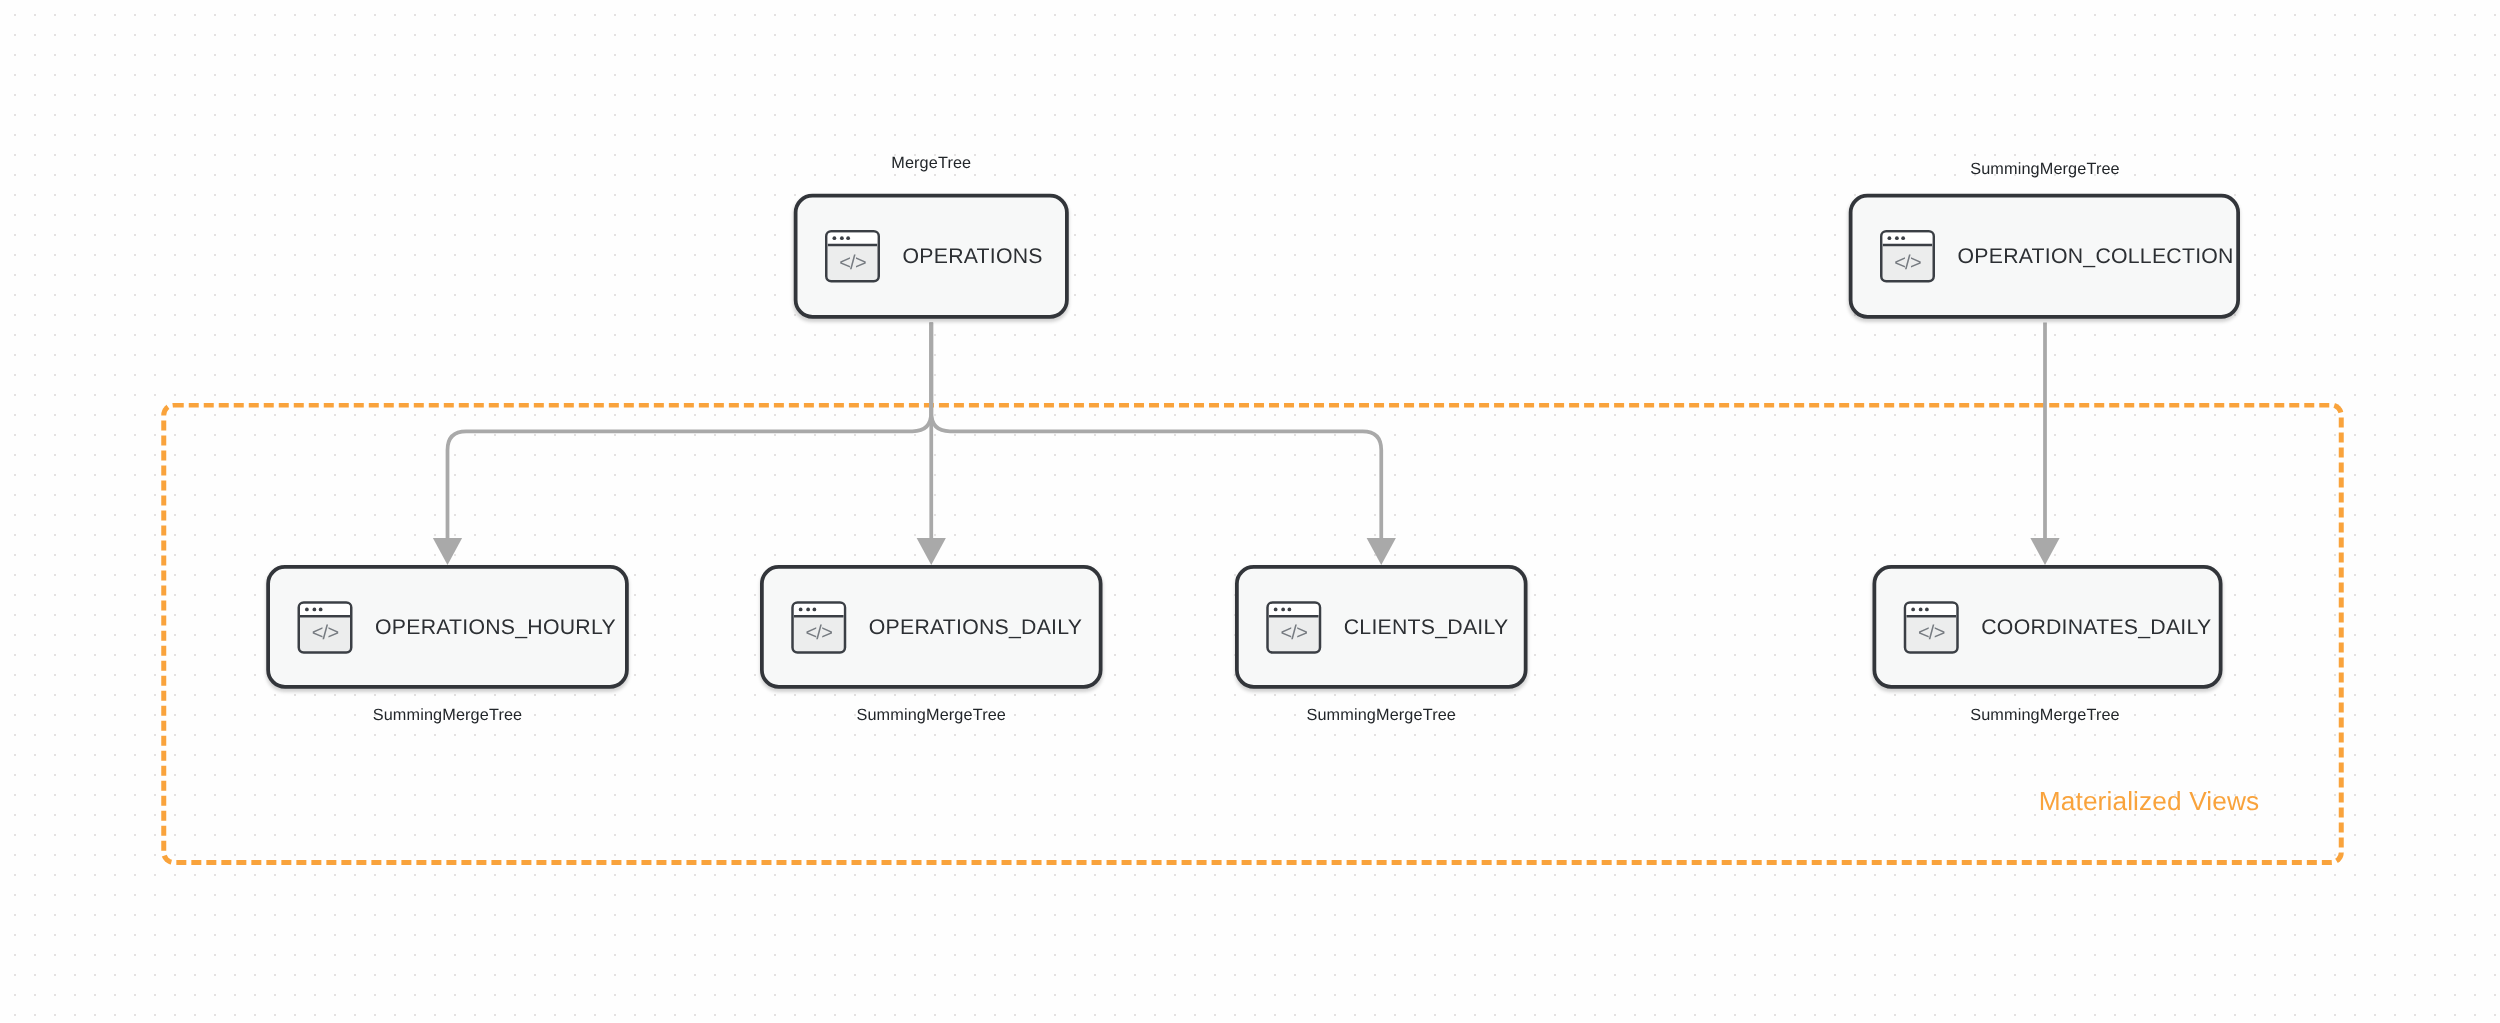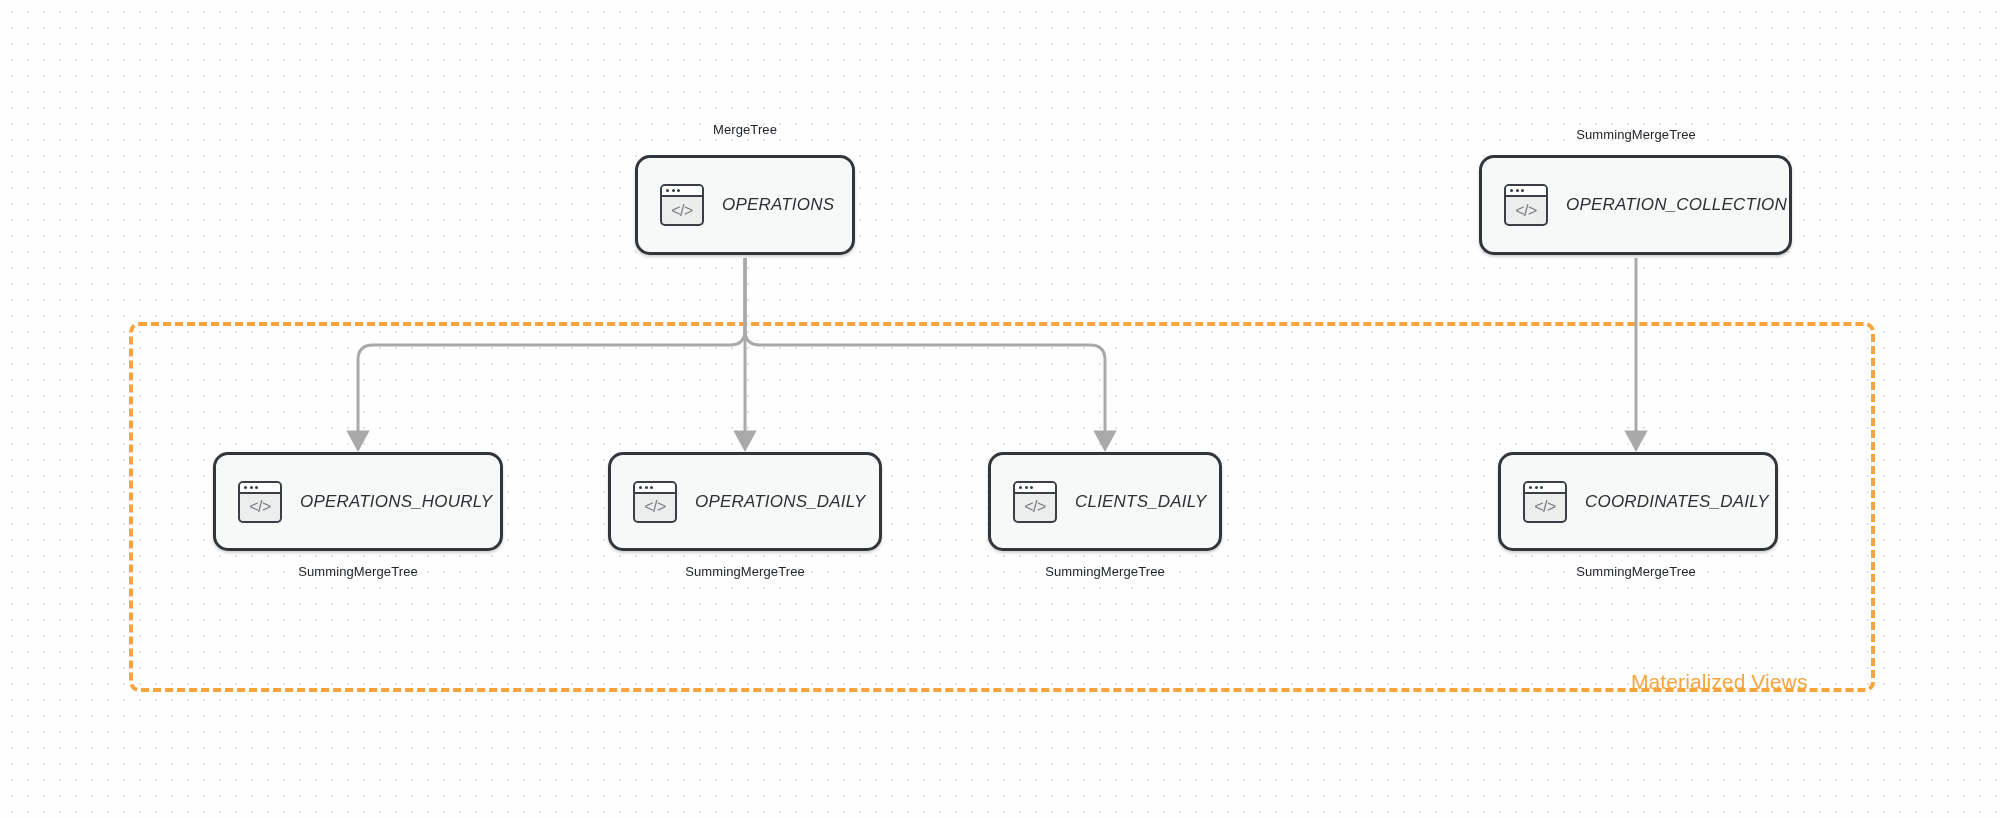--- a/index.html
+++ b/index.html
@@ -25,21 +25,20 @@
     box-sizing: border-box;
     border: 4px dashed #f9a33c;
     border-radius: 10px;
   }
   .group-label {
     position: absolute;
     font-size: 21px;
     color: #f9a33c;
     white-space: nowrap;
     letter-spacing: 0.1px;
-    margin-top: 40px;
   }
 
   
   .edges {
     position: absolute;
     left: 0;
     top: 0;
     width: 2000px;
     height: 818px;
     pointer-events: none;
@@ -97,21 +96,20 @@
     font-family: "Liberation Sans", sans-serif;
     font-size: 16px;
     font-weight: 500;
     color: #767b81;
     letter-spacing: -0.6px;
   }
   .node-label {
     margin-left: 18px;
     margin-right: 14px;
     font-size: 17px;
-    font-style: italic;
     color: #2c2f33;
     white-space: nowrap;
     letter-spacing: 0.2px;
   }
 
   
   .caption {
     position: absolute;
     font-size: 13px;
     color: #22262a;

